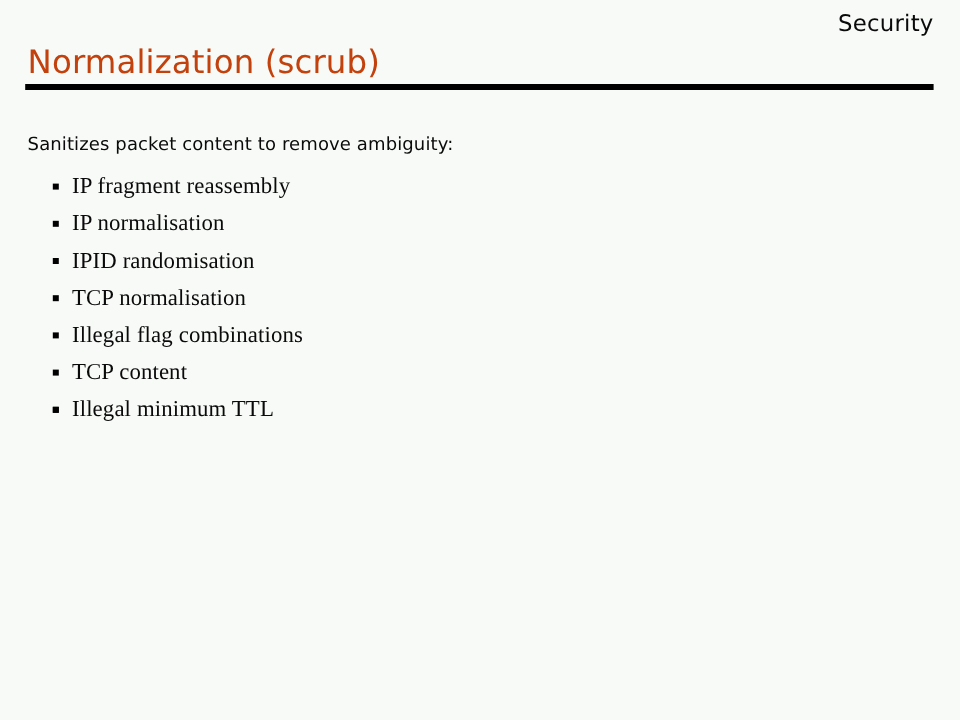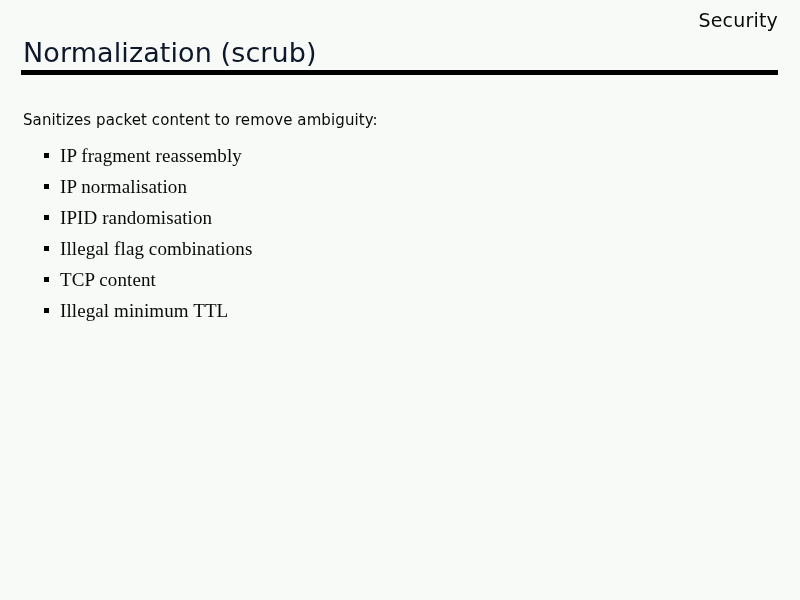--- a/index.html
+++ b/index.html
@@ -37,21 +37,21 @@
   }
 
   .slide-title {
     position: absolute;
     left: 23px;
     top: 37px;
     font-size: 27px;
     line-height: 32px;
     letter-spacing: 0.1px;
     white-space: nowrap;
-    color: #0f172a;
+    color: #c2410c;
   }
 
   .title-rule {
     position: absolute;
     left: 21px;
     top: 70px;
     width: 757px;
     height: 5px;
     background: #000000;
   }
@@ -130,20 +130,21 @@
         <span class="bullet-text">IP normalisation</span>
       </li>
 
       <li class="bullet-item">
         <span class="bullet-marker"></span>
         <span class="bullet-text">IPID randomisation</span>
       </li>
 
       <li class="bullet-item">
         <span class="bullet-marker"></span>
+        <span class="bullet-text">TCP normalisation</span>
       </li>
 
       <li class="bullet-item">
         <span class="bullet-marker"></span>
         <span class="bullet-text">Illegal flag combinations</span>
       </li>
 
       <li class="bullet-item">
         <span class="bullet-marker"></span>
         <span class="bullet-text">TCP content</span>

